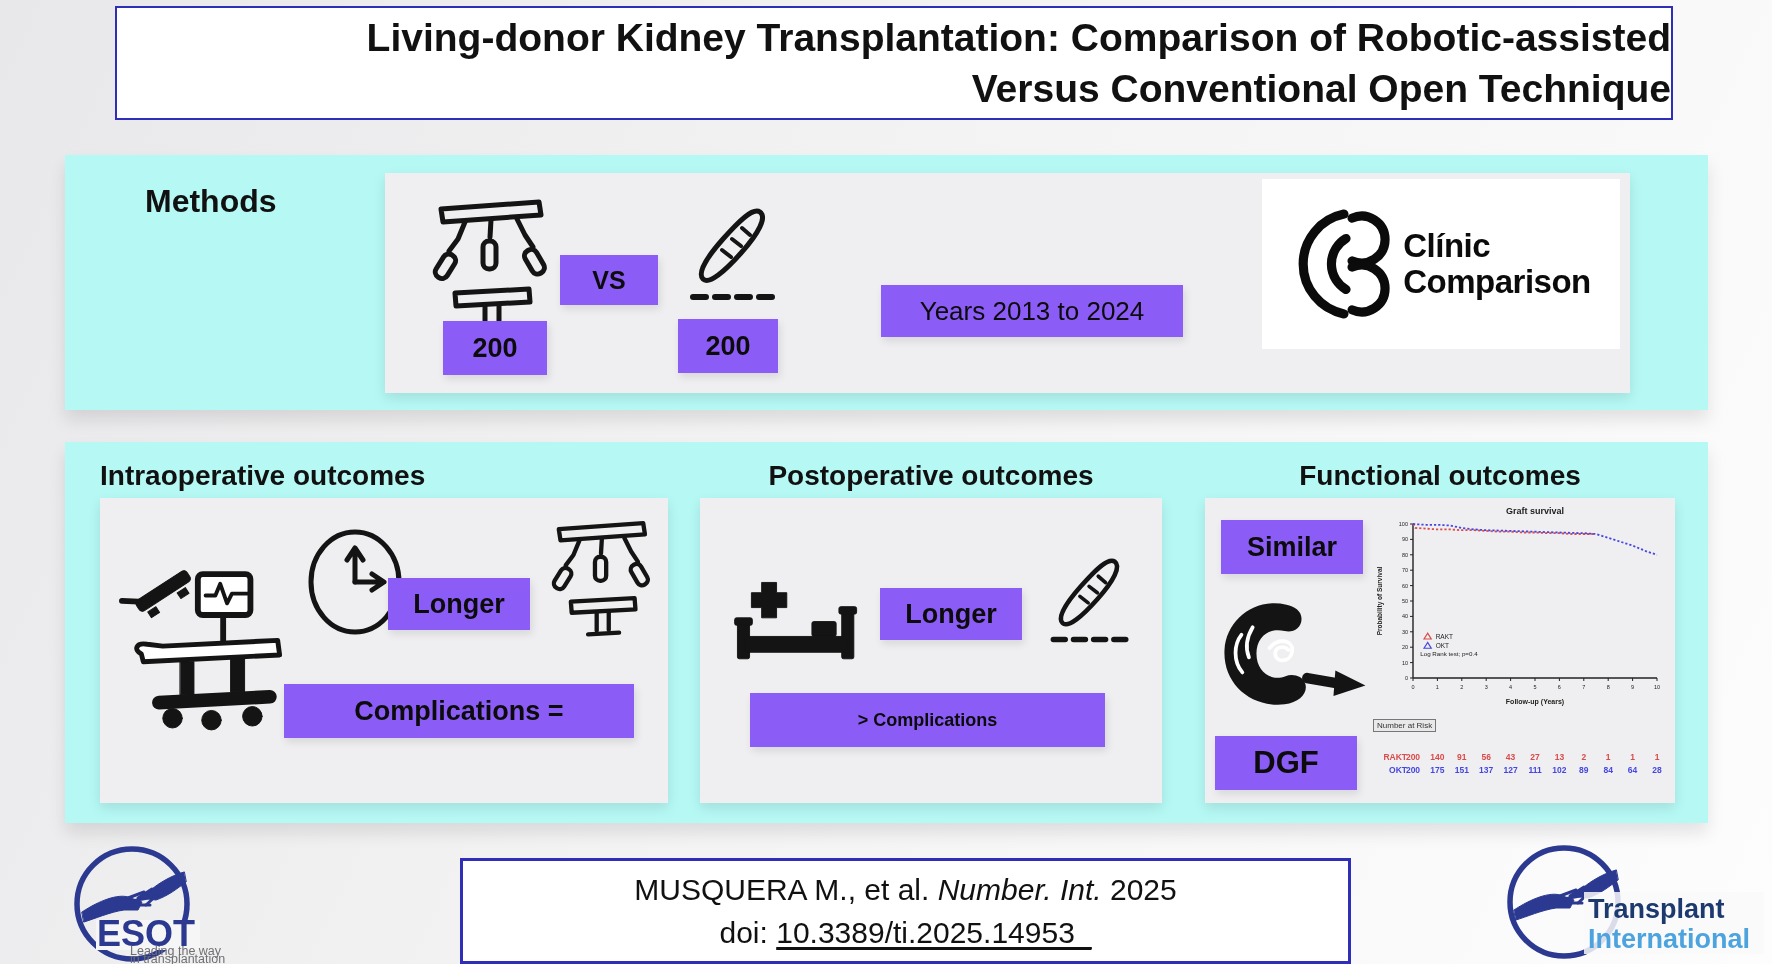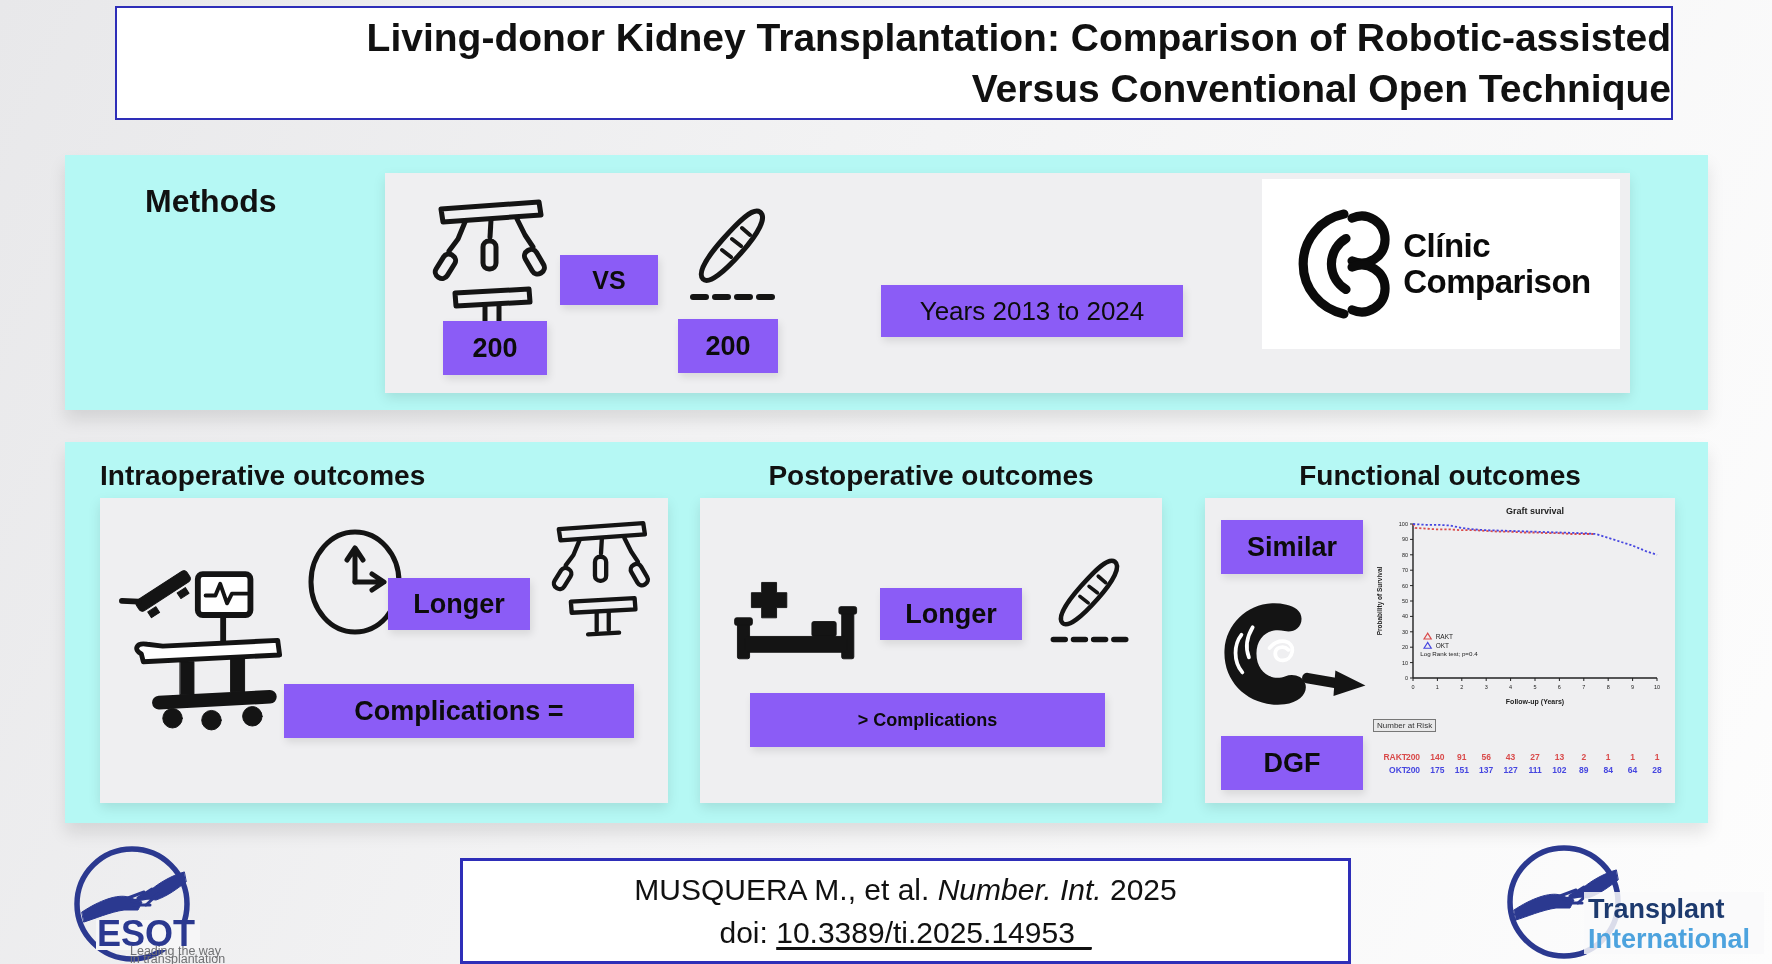--- a/index.html
+++ b/index.html
@@ -180,21 +180,21 @@
       <svg class="abs" style="left:12px;top:100px;" width="155" height="115" viewBox="0 0 165 120">
         <g stroke-linecap="round" stroke-linejoin="round">
           <path fill="#141414" d="M74,6 C40,-2 10,22 8,54 C6,90 36,116 72,112 C88,110 97,100 94,90 C91,81 80,79 73,82 C58,88 42,78 42,58 C42,38 58,30 72,34 C80,36 90,32 90,21 C90,12 82,8 74,6 Z"></path>
           <path fill="none" stroke="#fff" stroke-width="4" d="M26,38 C18,48 17,66 27,78 M38,30 C32,40 30,52 34,62"></path>
           <path fill="none" stroke="#fff" stroke-width="4" d="M56,52 c10,-12 26,-8 24,4 c-2,12 -18,12 -18,2 c0,-7 9,-9 14,-4"></path>
           <path fill="none" stroke="#141414" stroke-width="11" d="M96,84 L130,90"></path>
           <path fill="#141414" d="M126,76 L158,92 L124,103 Z"></path>
         </g>
       </svg>
 
-      <div class="cbox" style="left:16px;top:238px;width:142px;height:54px;font-size:27px;">DGF</div>
+      <div class="cbox" style="left:10px;top:238px;width:142px;height:54px;font-size:31px;">DGF</div>
 
       <div class="abs" style="left:168px;top:4px;width:296px;height:298px;">
         <svg id="km-svg" width="296" height="210" viewBox="0 0 296 210">
             <text x="162" y="12" text-anchor="middle" font-size="9" font-weight="bold" fill="#222">Graft survival</text>
             <line x1="40" y1="22" x2="40" y2="176" stroke="#222" stroke-width="1.4"></line>
             <line x1="40" y1="176" x2="284" y2="176" stroke="#222" stroke-width="1.4"></line>
             <line x1="37" y1="176" x2="40" y2="176" stroke="#222" stroke-width="1"></line>
             <text x="35" y="178" text-anchor="end" font-size="5.5" fill="#222">0</text>
             <line x1="37" y1="160.6" x2="40" y2="160.6" stroke="#222" stroke-width="1"></line>
             <text x="35" y="162.6" text-anchor="end" font-size="5.5" fill="#222">10</text>

